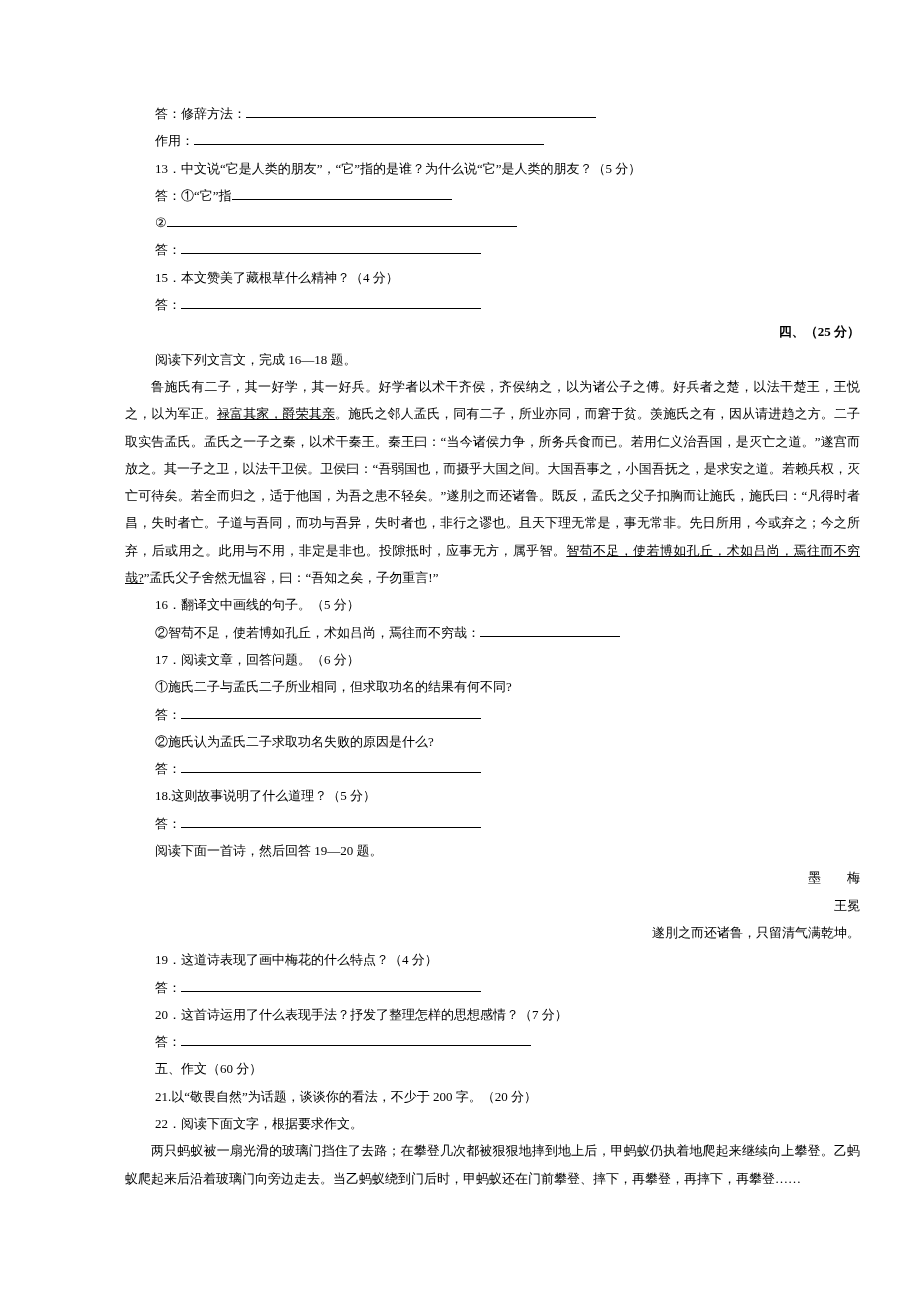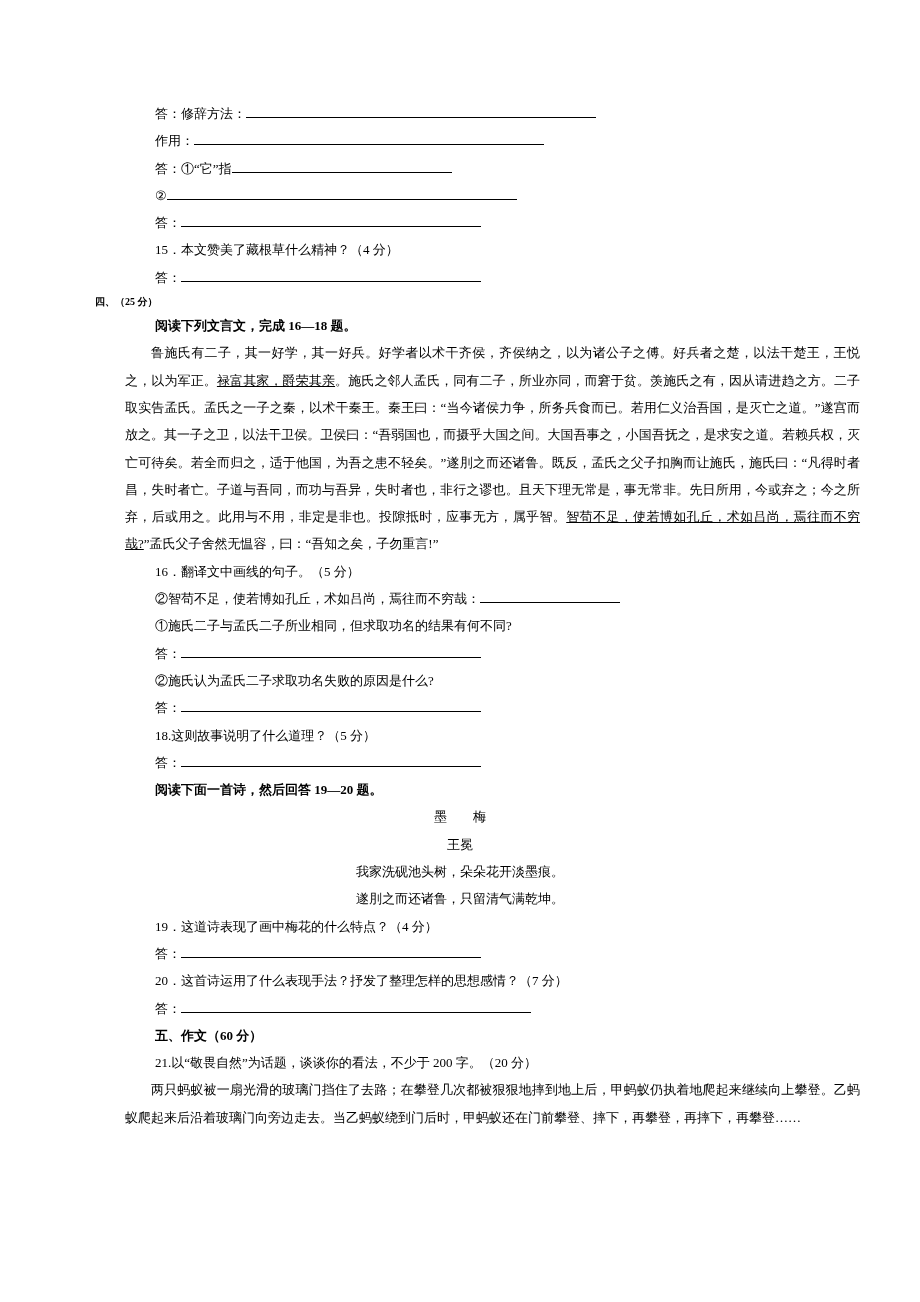--- a/index.html
+++ b/index.html
@@ -22,51 +22,53 @@
     white-space: normal;
   }
   .para {
     font-size: 13px;
     line-height: 2.1;
     text-align: justify;
     padding-left: 65px;
     text-indent: 2em;
   }
   .section-head {
-    font-size: 10px;
+    font-size: 13px;
     font-weight: bold;
     line-height: 2.1;
     padding-left: 35px;
+    text-align: right;
   }
-  .bold { font-weight: bold; }
+  .bold { font-weight: normal; }
   .ul { text-decoration: underline; }
   .blank {
     display: inline-block;
     border-bottom: 1px solid #000;
     height: 1em;
     vertical-align: baseline;
   }
   .w-long { width: 350px; }
   .w-mid { width: 300px; }
   .w-short { width: 220px; }
   .w-xshort { width: 140px; }
-  .center { text-align: center; padding-left: 0; }
+  .center { text-align: right; padding-left: 0; }
 </style>
 </head>
 <body>
 
 <div class="page">
 
   <div class="line indent1">
     <span>答：修辞方法：</span><span class="blank w-long"></span>
   </div>
   <div class="line indent1">
     <span>作用：</span><span class="blank w-long"></span>
   </div>
 
+  <div class="line indent1">13．中文说“它是人类的朋友”，“它”指的是谁？为什么说“它”是人类的朋友？（5 分）</div>
   <div class="line indent1">
     <span>答：①“它”指</span><span class="blank w-short"></span>
   </div>
   <div class="line indent1">
     <span>②</span><span class="blank w-long"></span>
   </div>
 
   <div class="line indent1">
     <span>答：</span><span class="blank w-mid"></span>
   </div>
@@ -81,47 +83,48 @@
 
   <div class="para">
     <span>鲁施氏有二子，其一好学，其一好兵。好学者以术干齐侯，齐侯纳之，以为诸公子之傅。好兵者之楚，以法干楚王，王悦之，以为军正。</span><span class="ul">禄富其家，爵荣其亲</span><span>。施氏之邻人孟氏，同有二子，所业亦同，而窘于贫。羡施氏之有，因从请进趋之方。二子取实告孟氏。孟氏之一子之秦，以术干秦王。秦王曰：“当今诸侯力争，所务兵食而已。若用仁义治吾国，是灭亡之道。”遂宫而放之。其一子之卫，以法干卫侯。卫侯曰：“吾弱国也，而摄乎大国之间。大国吾事之，小国吾抚之，是求安之道。若赖兵权，灭亡可待矣。若全而归之，适于他国，为吾之患不轻矣。”遂刖之而还诸鲁。既反，孟氏之父子扣胸而让施氏，施氏曰：“凡得时者昌，失时者亡。子道与吾同，而功与吾异，失时者也，非行之谬也。且天下理无常是，事无常非。先日所用，今或弃之；今之所弃，后或用之。此用与不用，非定是非也。投隙抵时，应事无方，属乎智。</span><span class="ul">智苟不足，使若博如孔丘，术如吕尚，焉往而不穷哉?</span><span>”孟氏父子舍然无愠容，曰：“吾知之矣，子勿重言!”</span>
   </div>
 
   <div class="line indent1">16．翻译文中画线的句子。（5 分）</div>
   <div class="line indent1">
     <span>②智苟不足，使若博如孔丘，术如吕尚，焉往而不穷哉：</span><span class="blank w-xshort"></span>
   </div>
 
+  <div class="line indent1">17．阅读文章，回答问题。（6 分）</div>
   <div class="line indent1">①施氏二子与孟氏二子所业相同，但求取功名的结果有何不同?</div>
   <div class="line indent1">
     <span>答：</span><span class="blank w-mid"></span>
   </div>
   <div class="line indent1">②施氏认为孟氏二子求取功名失败的原因是什么?</div>
   <div class="line indent1">
     <span>答：</span><span class="blank w-mid"></span>
   </div>
 
   <div class="line indent1">18.这则故事说明了什么道理？（5 分）</div>
   <div class="line indent1">
     <span>答：</span><span class="blank w-mid"></span>
   </div>
 
   <div class="line indent1 bold">阅读下面一首诗，然后回答 19—20 题。</div>
   <div class="line center">墨　　梅</div>
   <div class="line center">王冕</div>
-  <div class="line center">我家洗砚池头树，朵朵花开淡墨痕。</div>
   <div class="line center">遂刖之而还诸鲁，只留清气满乾坤。</div>
 
   <div class="line indent1">19．这道诗表现了画中梅花的什么特点？（4 分）</div>
   <div class="line indent1">
     <span>答：</span><span class="blank w-mid"></span>
   </div>
 
   <div class="line indent1">20．这首诗运用了什么表现手法？抒发了整理怎样的思想感情？（7 分）</div>
   <div class="line indent1">
     <span>答：</span><span class="blank w-long"></span>
   </div>
 
   <div class="line indent1 bold">五、作文（60 分）</div>
   <div class="line indent1">21.以“敬畏自然”为话题，谈谈你的看法，不少于 200 字。（20 分）</div>
+  <div class="line indent1">22．阅读下面文字，根据要求作文。</div>
   <div class="para">两只蚂蚁被一扇光滑的玻璃门挡住了去路；在攀登几次都被狠狠地摔到地上后，甲蚂蚁仍执着地爬起来继续向上攀登。乙蚂蚁爬起来后沿着玻璃门向旁边走去。当乙蚂蚁绕到门后时，甲蚂蚁还在门前攀登、摔下，再攀登，再摔下，再攀登……</div>
 
 </div>
 
 </body></html>

